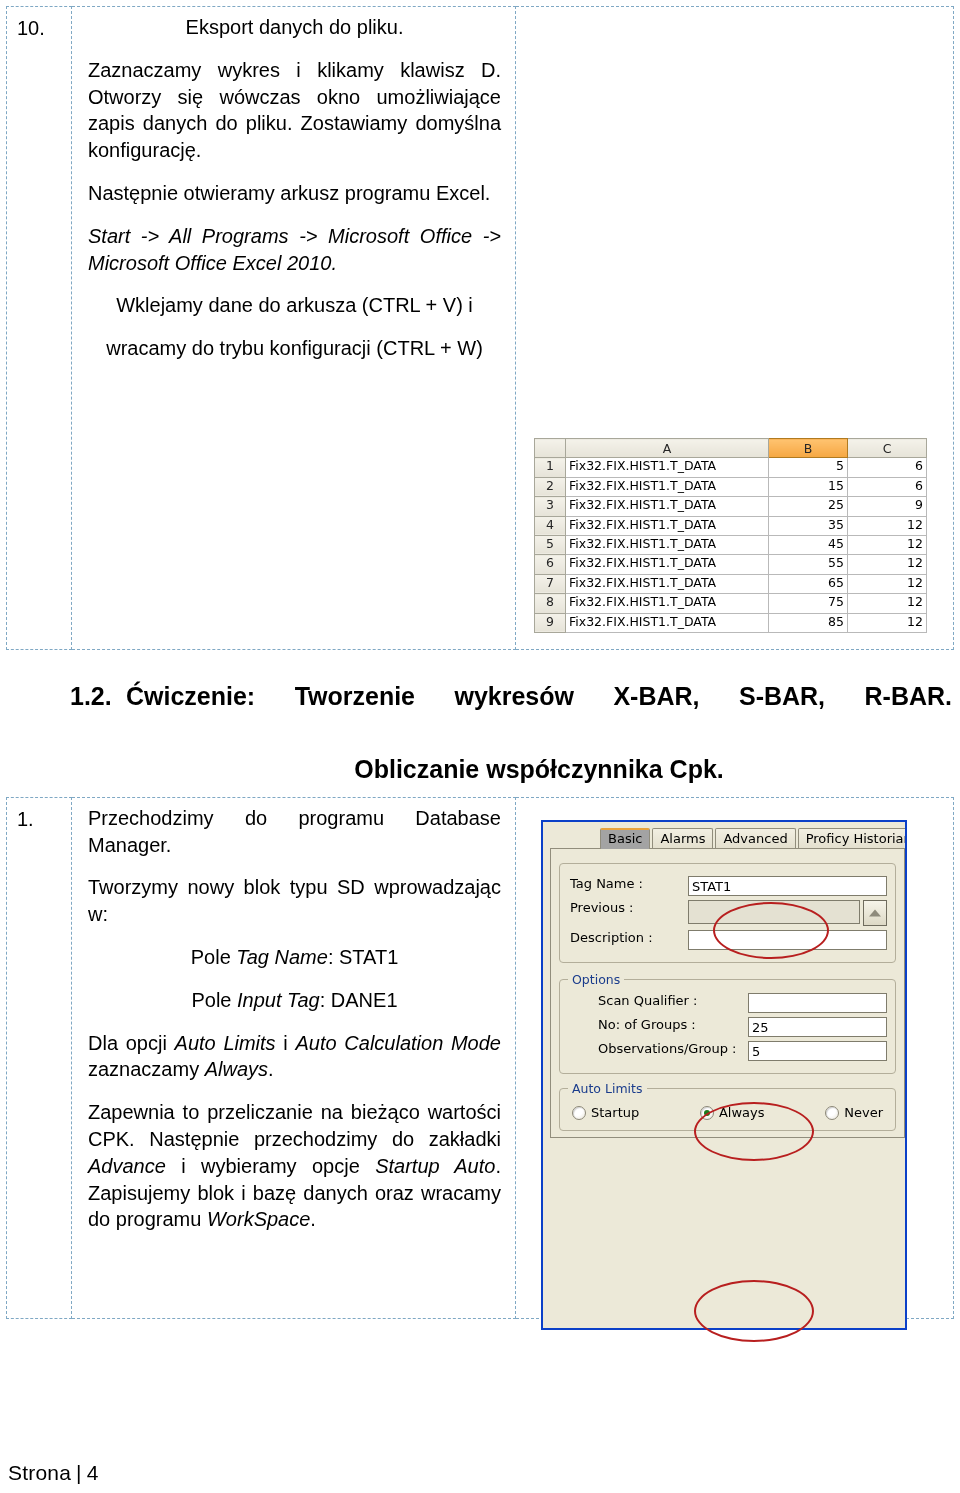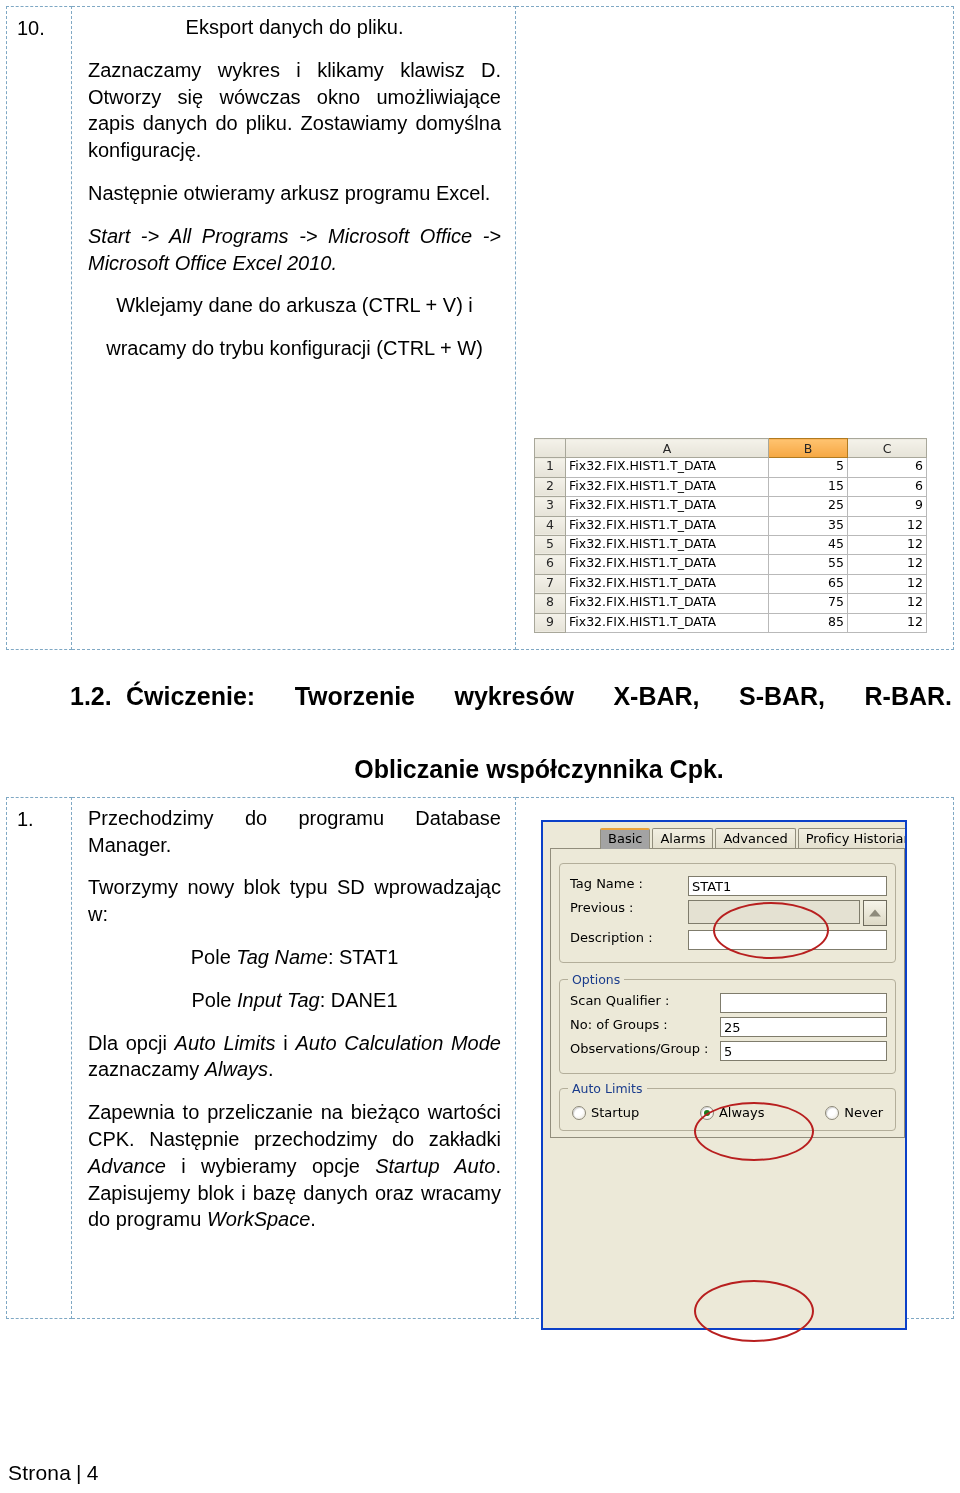--- a/index.html
+++ b/index.html
@@ -227,21 +227,21 @@
   .frow {
     display: flex;
     margin-bottom: 4px;
   }
   .frow .lbl {
     font-size: 13px;
     width: 118px;
     flex: 0 0 118px;
     white-space: nowrap;
   }
-  .frow .lbl.w150 { width: 150px; flex-basis: 150px; }
+  .frow .lbl.w150 { width: 150px; flex-basis: 150px; margin-left: 28px; }
   .tbox {
     flex: 1 1 auto;
     height: 20px;
     border: 1px solid #7f7c6c;
     background: #fff;
     font-size: 13px;
     padding: 1px 3px;
     box-sizing: border-box;
     line-height: 17px;
     white-space: nowrap;

